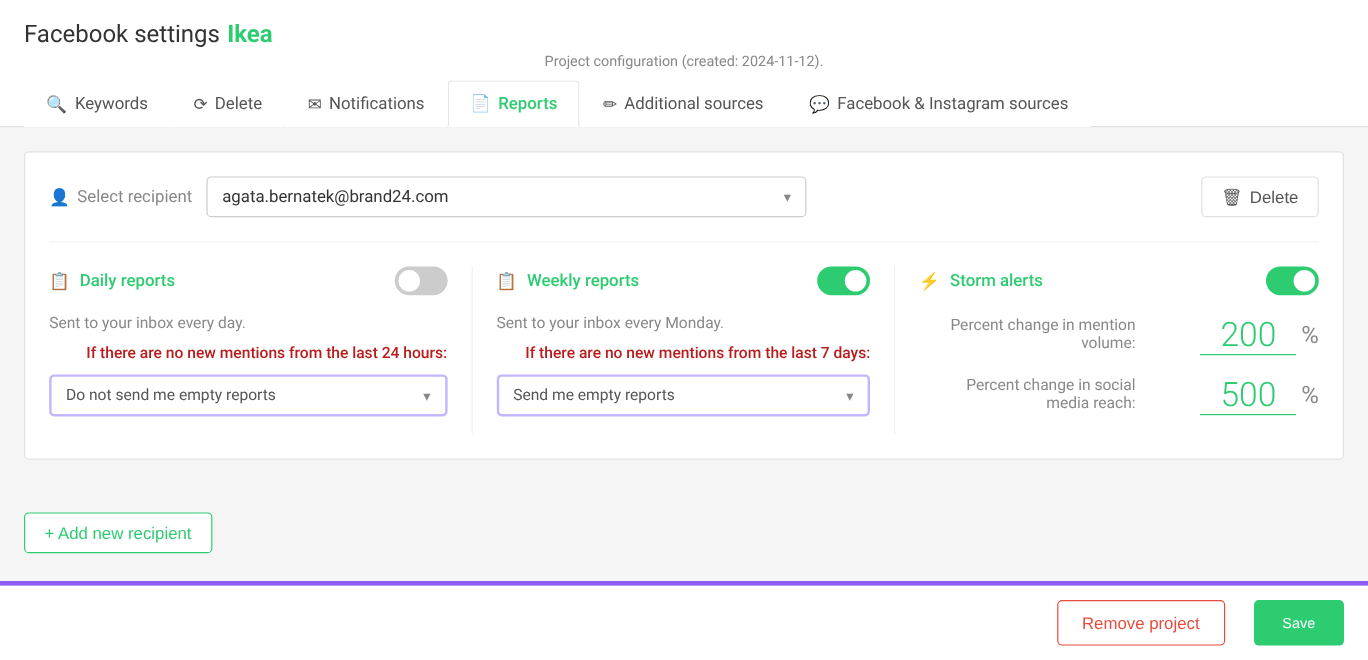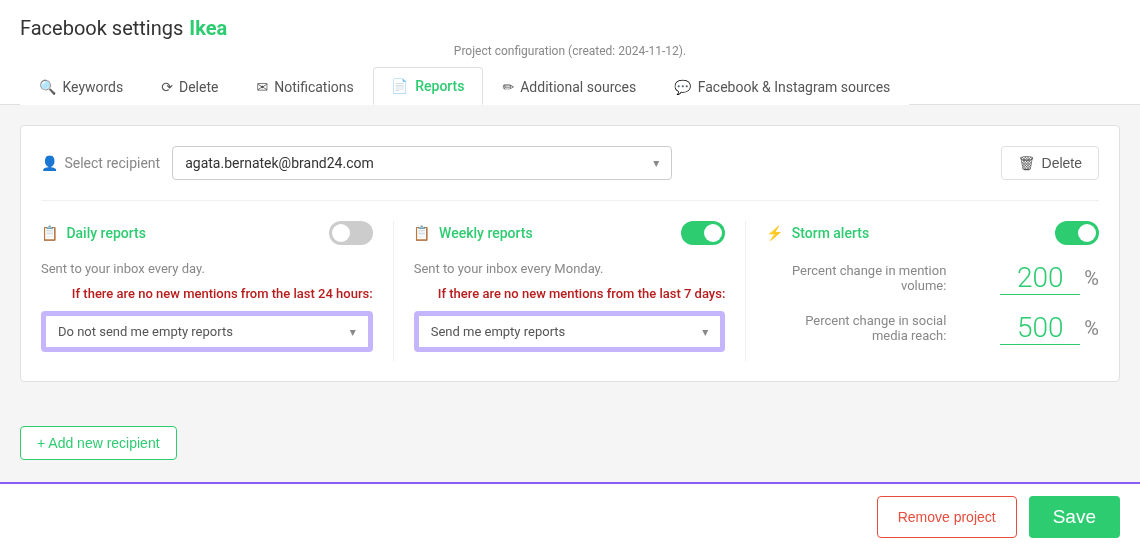--- a/index.html
+++ b/index.html
@@ -239,21 +239,21 @@
       color: #b91c1c;
       font-weight: 500;
       margin-bottom: 10px;
       text-align: right;
     }
 
     .select-dropdown {
       display: flex;
       align-items: center;
       justify-content: space-between;
-      border: 5px solid #c4b5fd;
+      border: 2px solid #c4b5fd;
       border-radius: 4px;
       padding: 8px 12px;
       cursor: pointer;
       background: #fff;
       font-size: 13px;
       color: #555;
     }
 
     .storm-alerts-content {
       padding: 0;
@@ -291,25 +291,25 @@
     .storm-stat-unit {
       font-size: 20px;
       color: #888;
     }
 
     .footer-bar {
       position: fixed;
       bottom: 0;
       width: 1140px;
       background: #fff;
-      border-top: 2px solid #8b5cf6;
+      border-top: 4px solid #8b5cf6;
       padding: 12px 20px;
       display: flex;
       justify-content: flex-end;
-      gap: 12px;
+      gap: 24px;
     }
 
     .add-recipient-btn {
       display: inline-flex;
       align-items: center;
       gap: 6px;
       padding: 8px 16px;
       border: 1px solid #2ecc71;
       border-radius: 4px;
       background: #fff;
@@ -329,21 +329,21 @@
       font-size: 14px;
     }
 
     .btn-save {
       padding: 10px 24px;
       border: none;
       border-radius: 4px;
       background: #2ecc71;
       color: #fff;
       cursor: pointer;
-      font-size: 19px;
+      font-size: 12px;
       font-weight: 500;
     }
   </style>
 </head>
 <body>
 
 <div class="page-header">
   <div class="project-title">
     <span class="project-title-text">Facebook settings</span>
     <span class="project-title-brand">Ikea</span>

